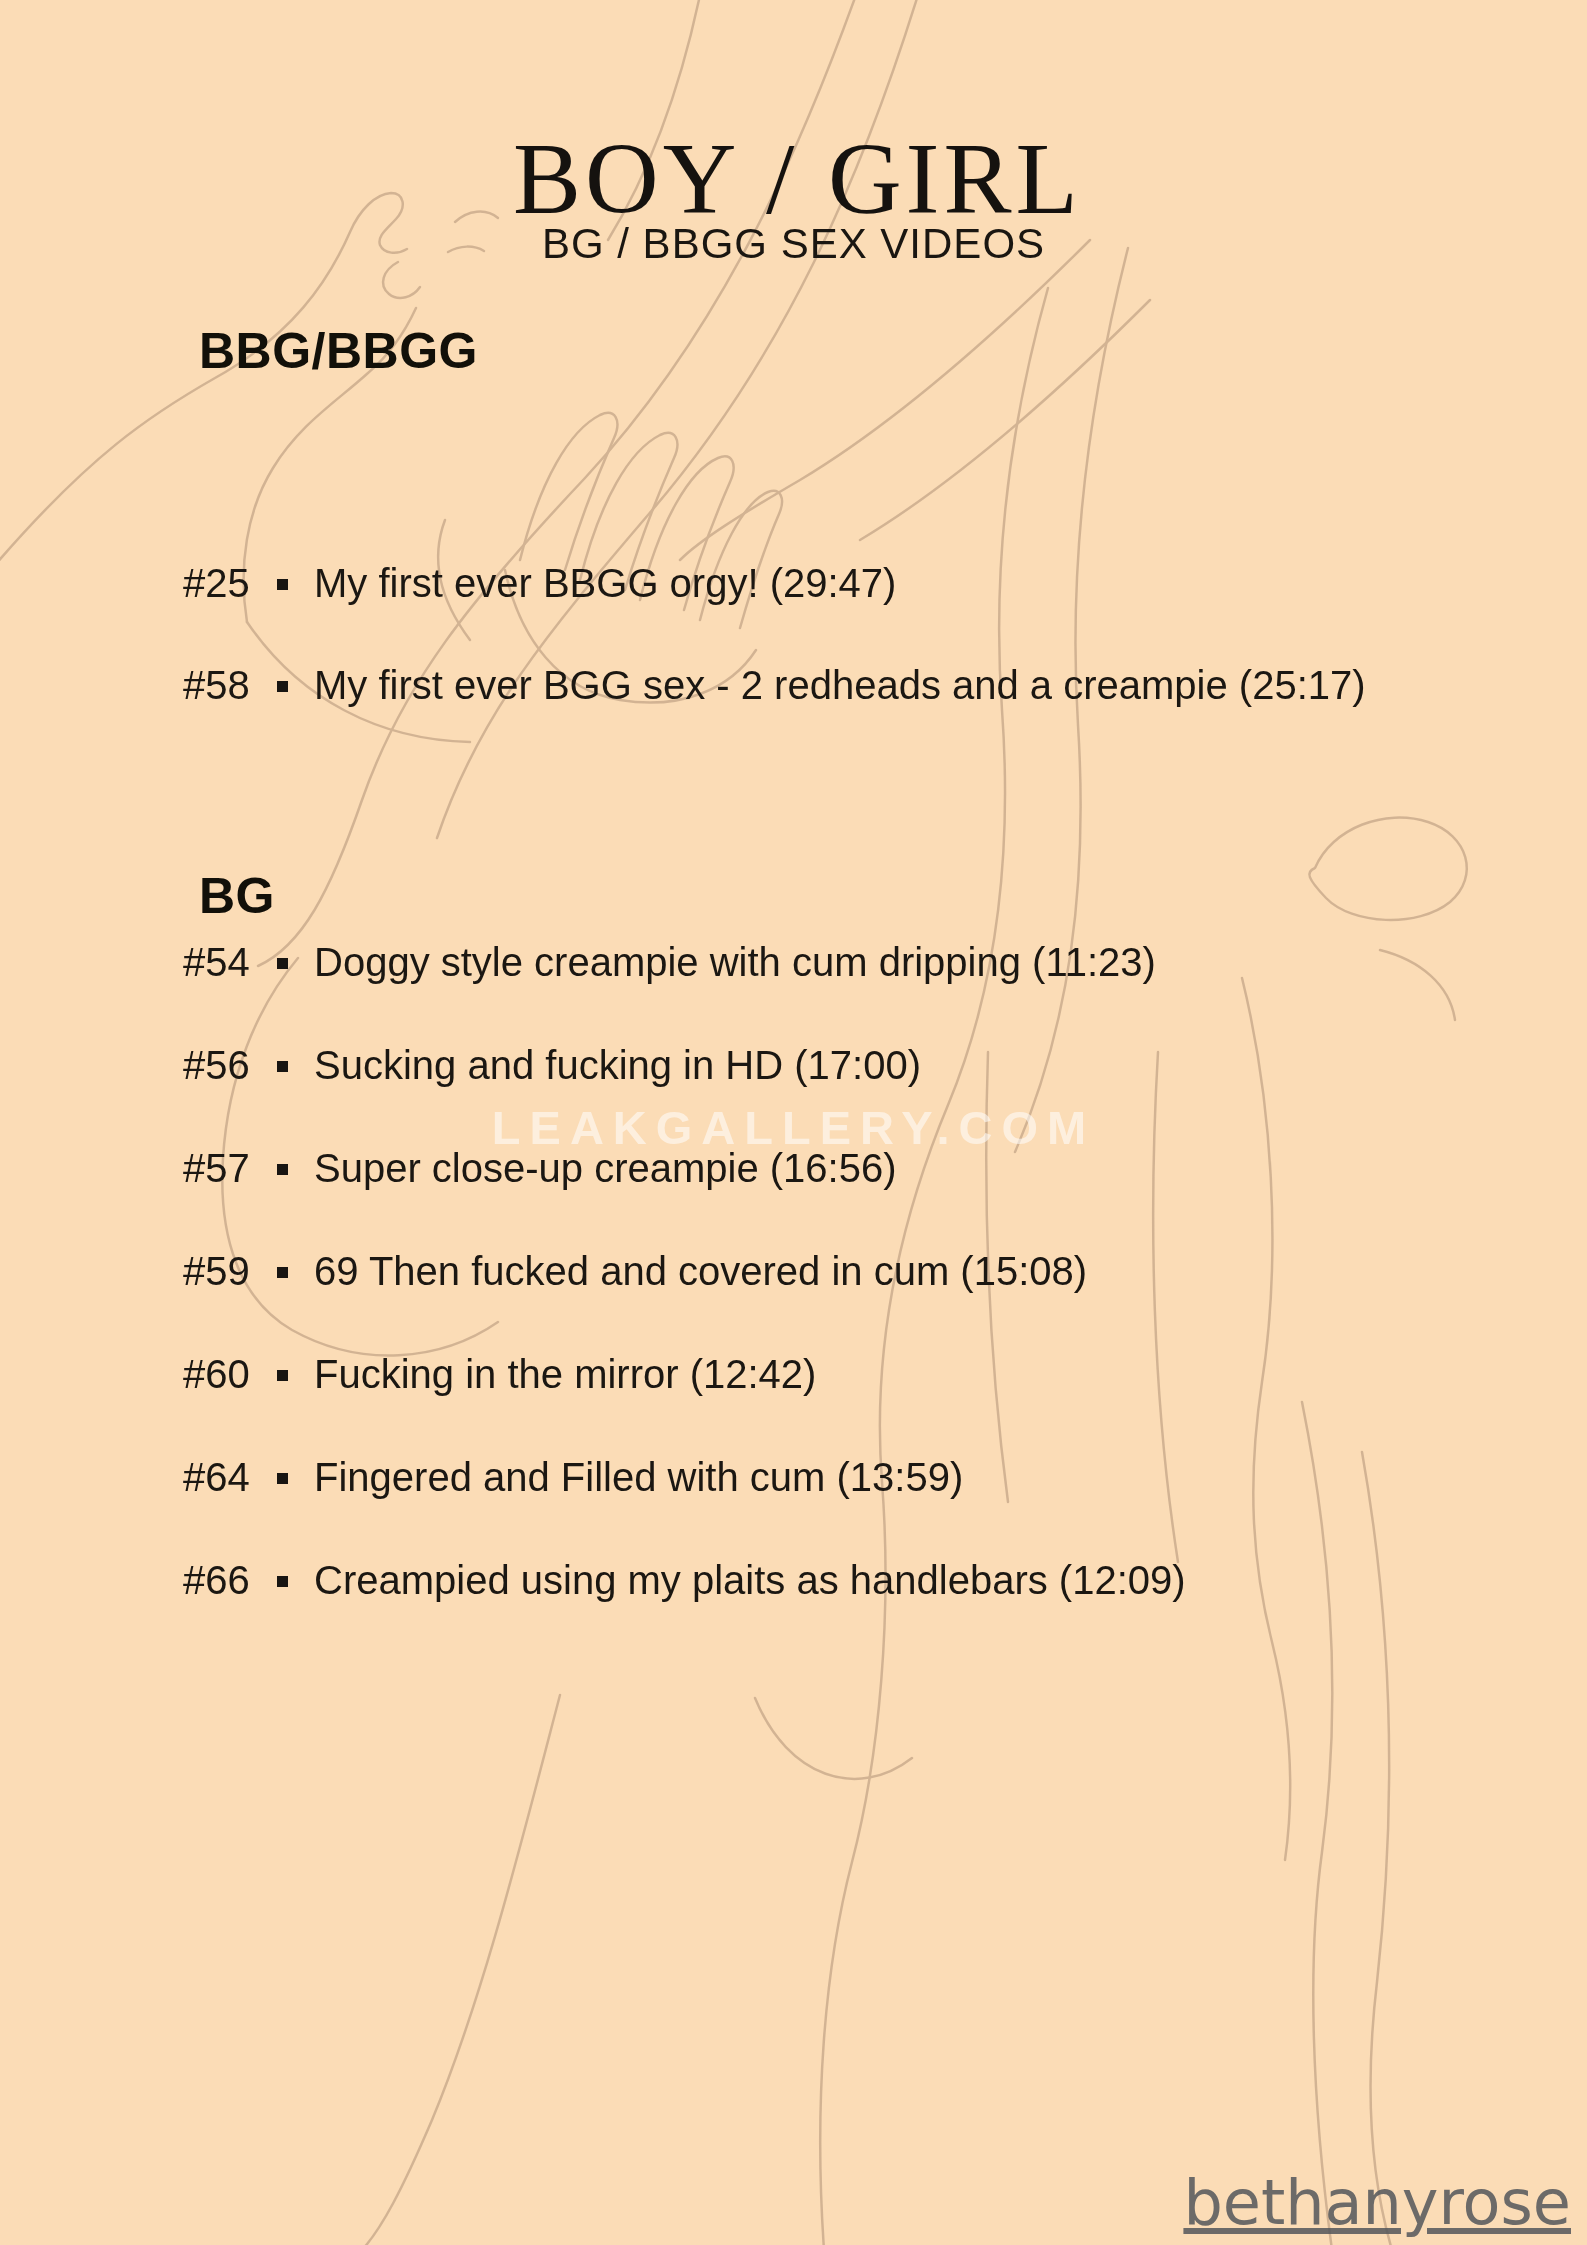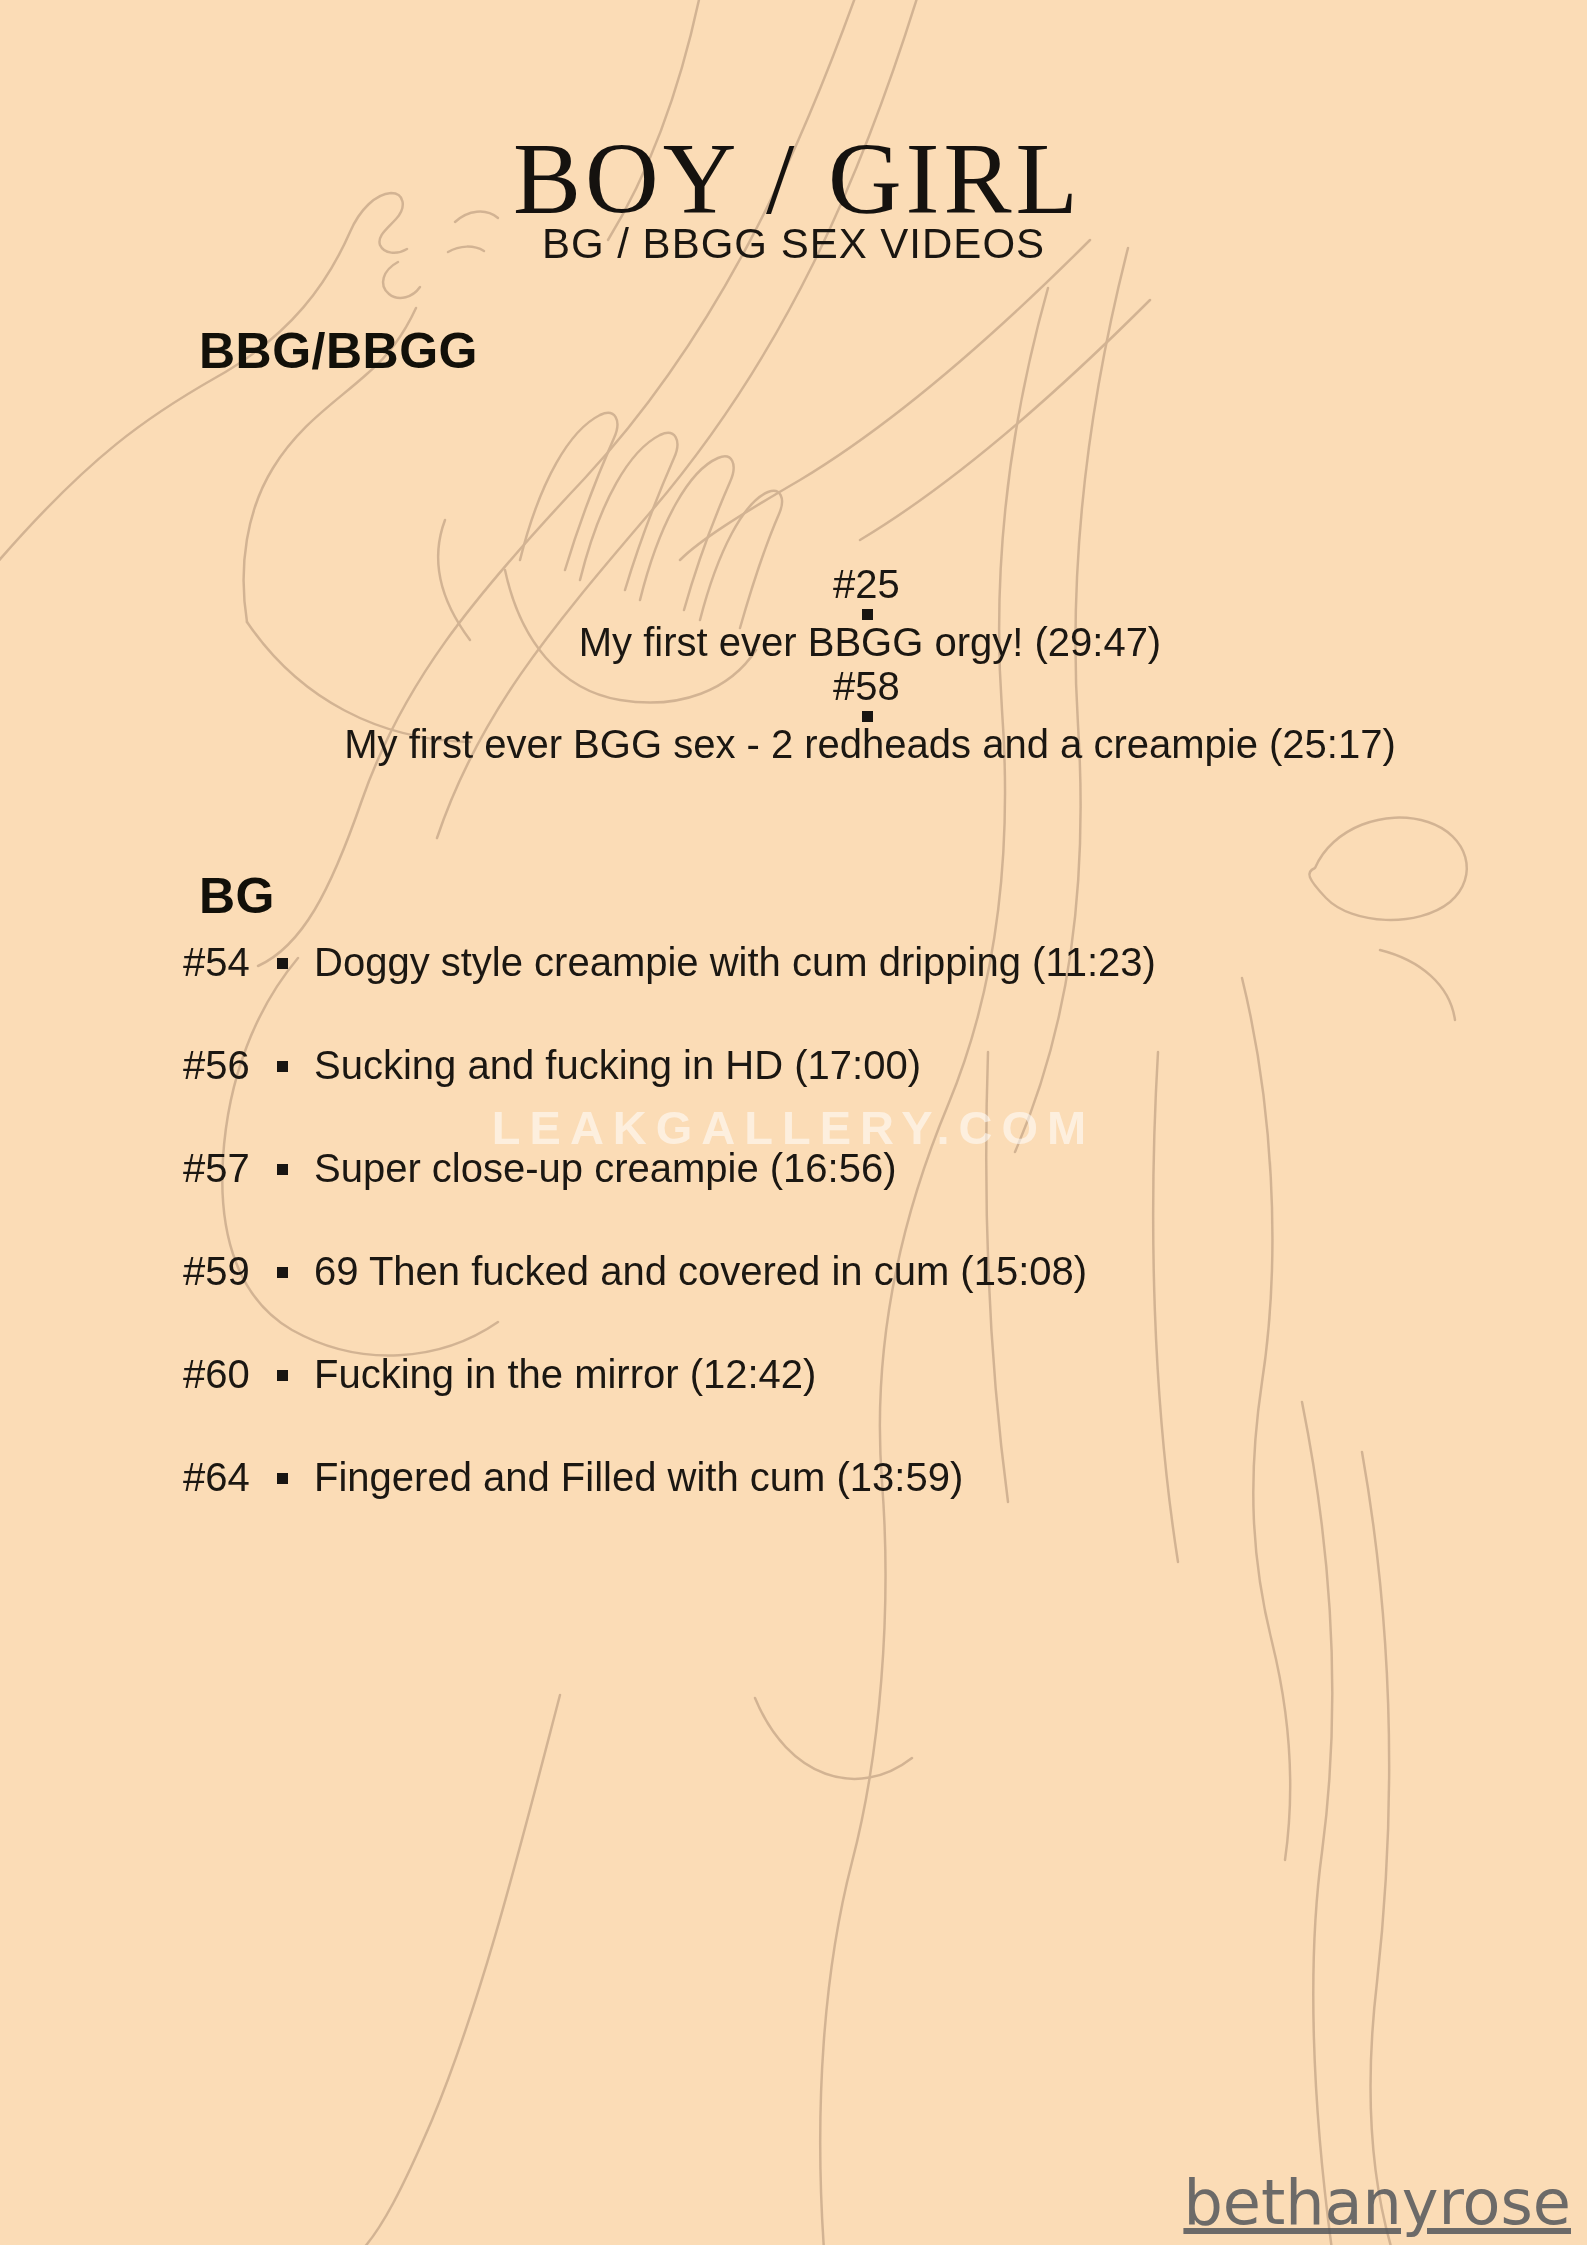--- a/index.html
+++ b/index.html
@@ -37,21 +37,21 @@
   .section-heading{
     font-size:50px;font-weight:700;margin:16px;letter-spacing:0.5px;
     color:#121009;
   }
   #section-0 .items{margin-top:182px;}
   #section-1 .items{}
   .row{
     display:flex;align-items:center;
     height:42px;
   }
-  #section-0 .row{margin-bottom:60px;flex-direction:column;}
+  #section-0 .row{margin-bottom:60px;}
   #section-1 .row{margin-bottom:61px;}
   .num{
     font-size:40px;min-width:74px;
     color:#1b1712;
   }
   .bullet{
     width:11px;height:11px;background:#181512;
     margin:2px 26px 0 20px;flex:0 0 auto;
   }
   .txt{
@@ -156,16 +156,21 @@
     <div class="row">
       <span class="num">#60</span>
       <span class="bullet"></span>
       <span class="txt"><span>Fucking in the mirror</span> <span>(12:42)</span></span>
     </div>
     <div class="row">
       <span class="num">#64</span>
       <span class="bullet"></span>
       <span class="txt"><span>Fingered and Filled with cum</span> <span>(13:59)</span></span>
     </div>
+    <div class="row">
+      <span class="num">#66</span>
+      <span class="bullet"></span>
+      <span class="txt"><span>Creampied using my plaits as handlebars</span> <span>(12:09)</span></span>
+    </div>
   </div>
 </div>
 
 <div class="signature">bethanyrose</div>
 
 </body></html>

